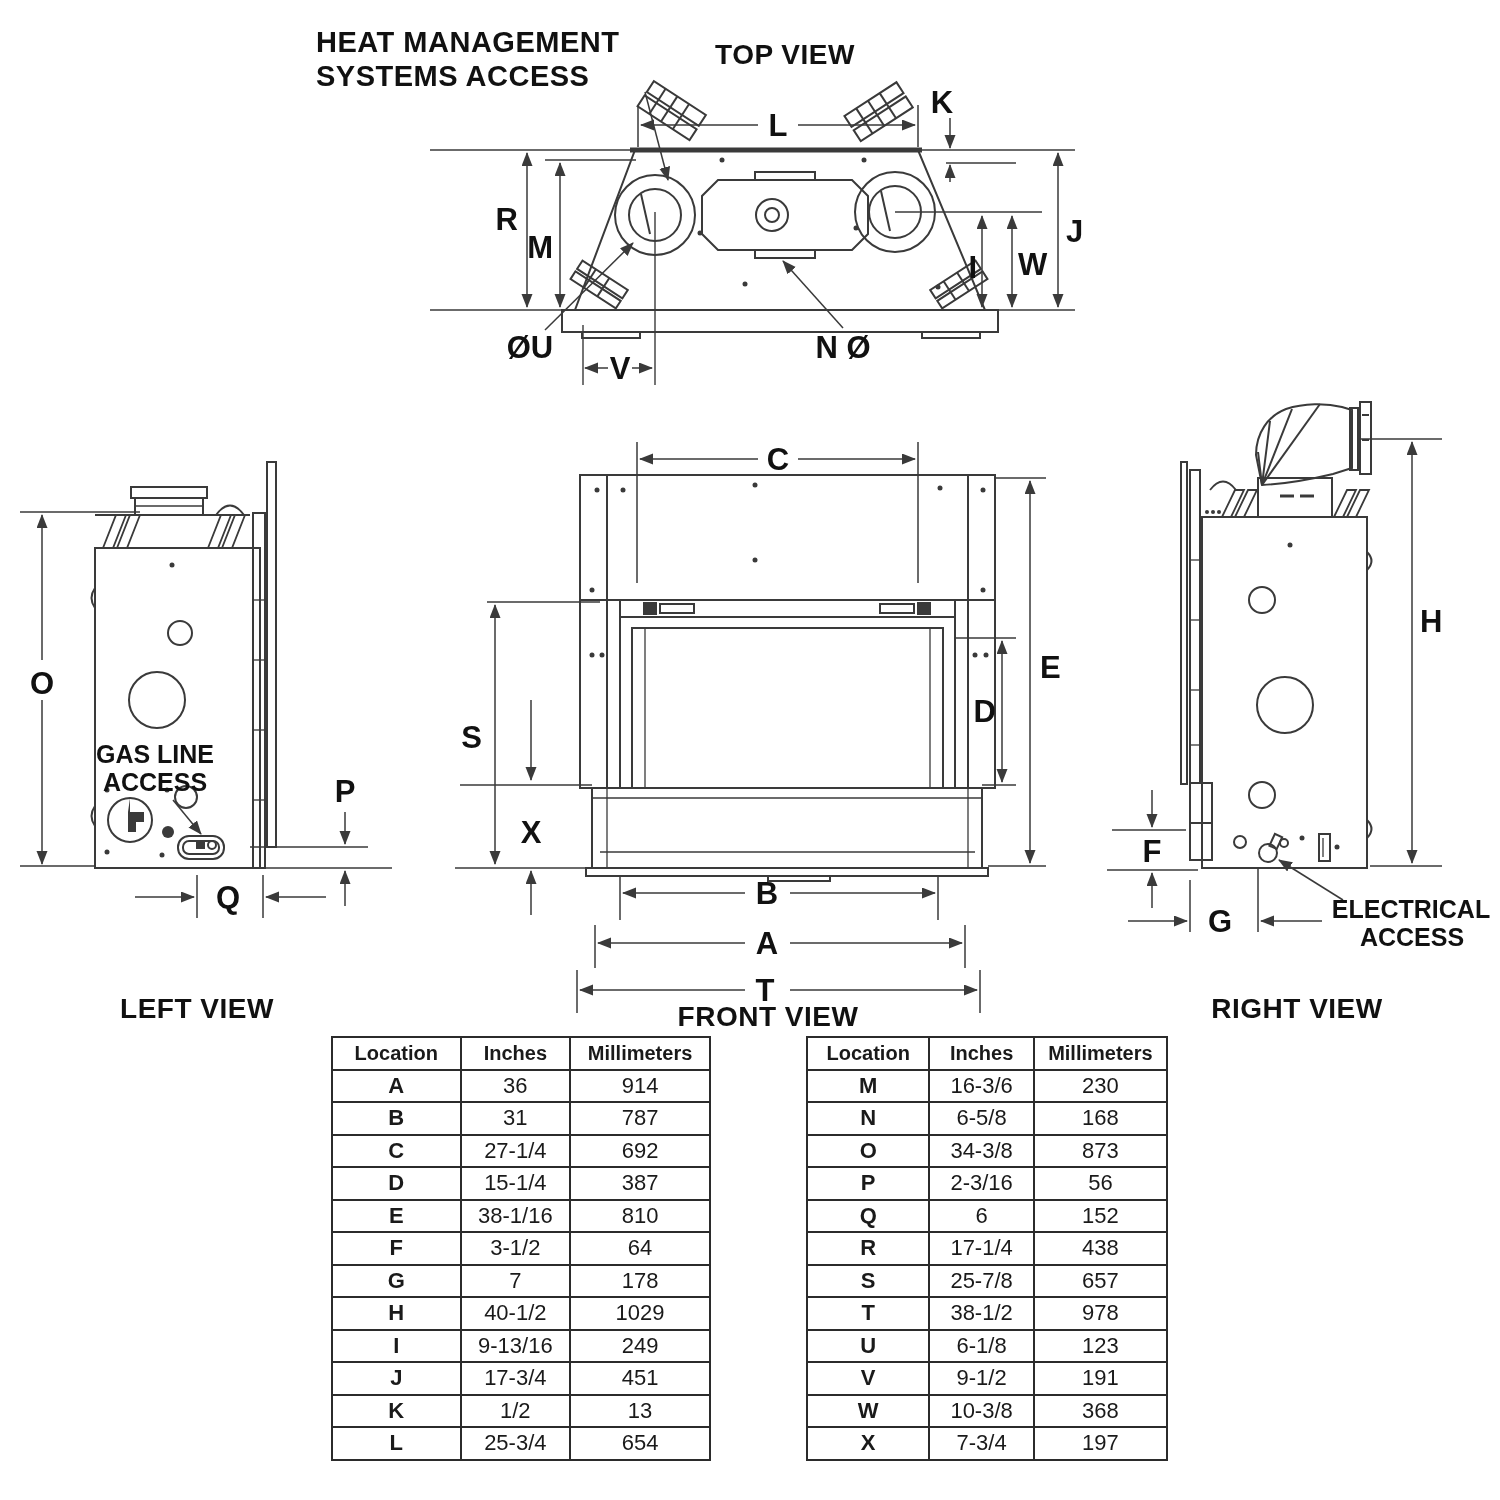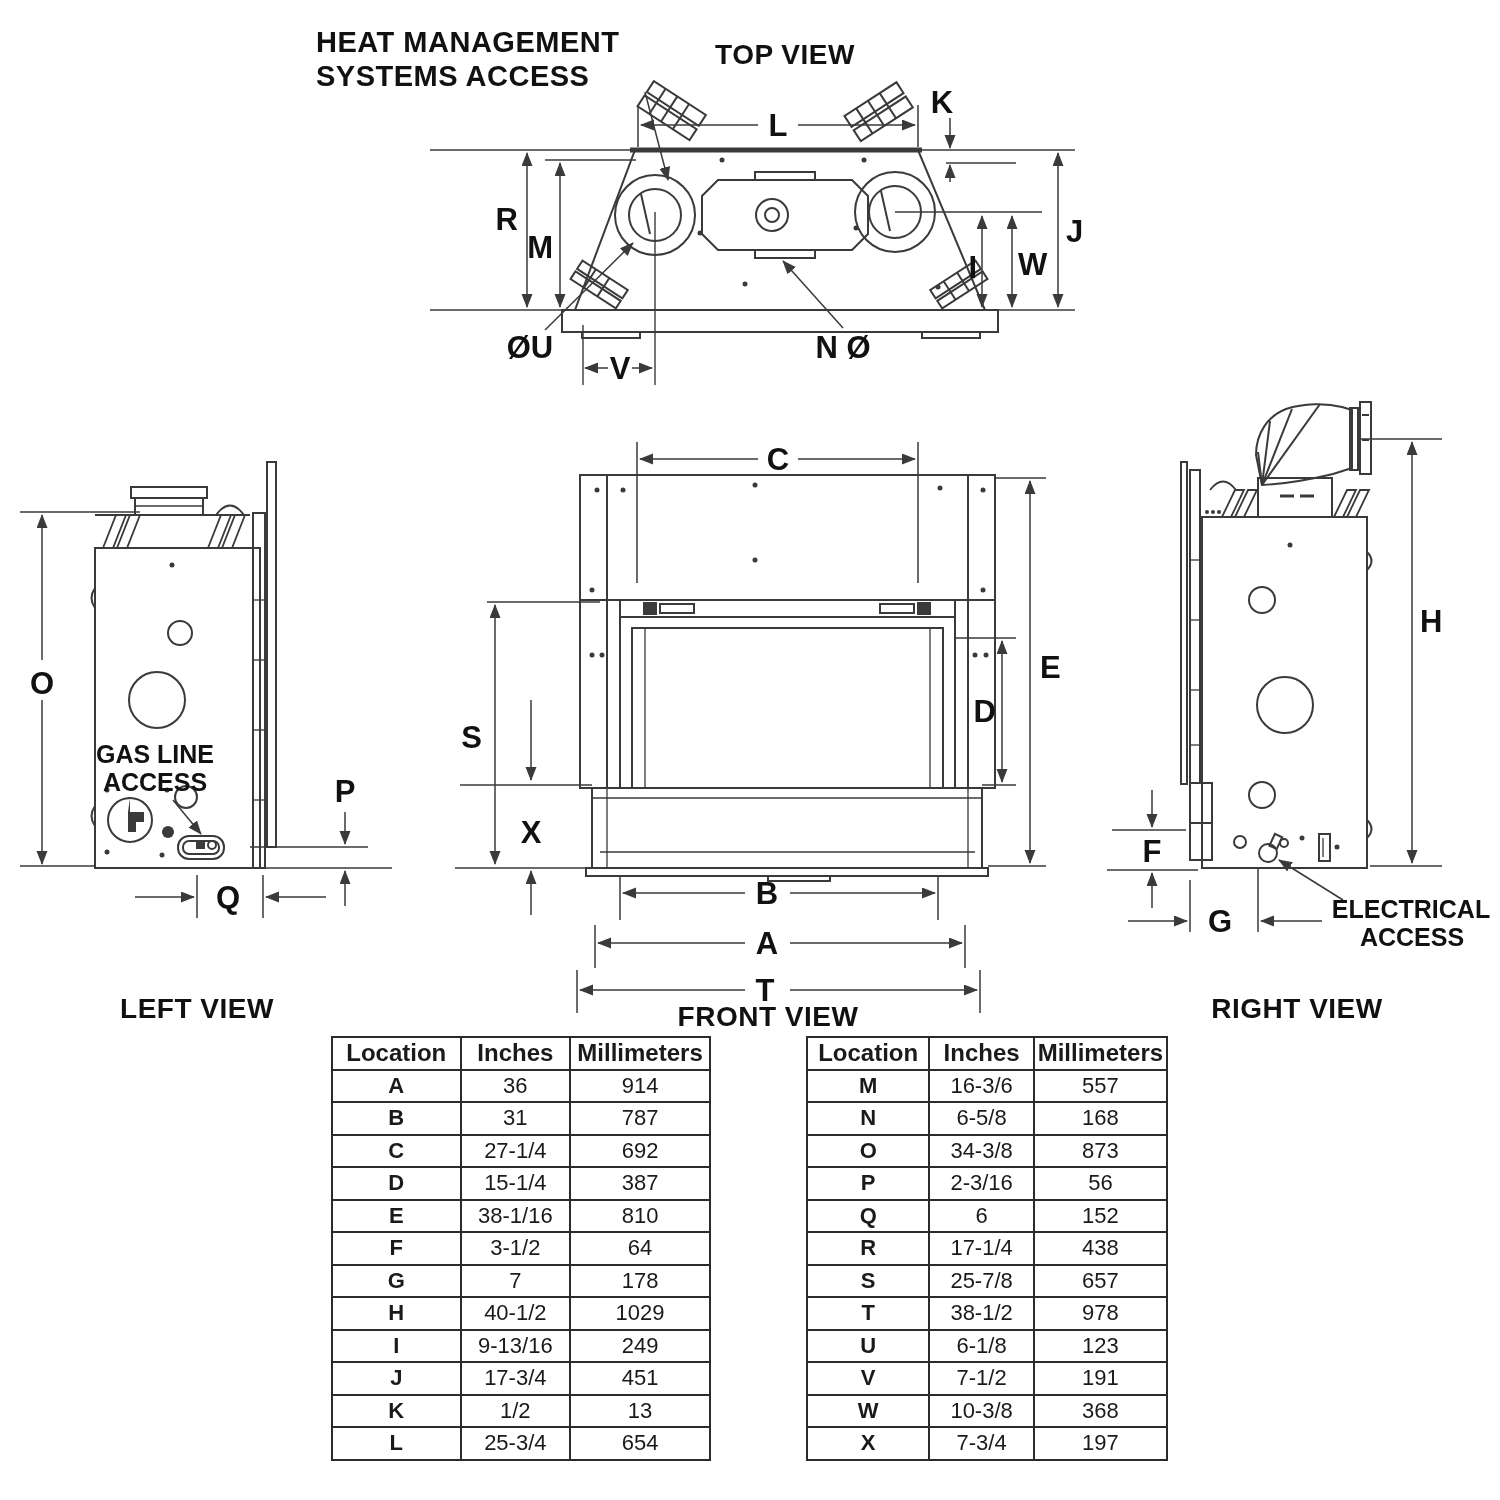--- a/index.html
+++ b/index.html
@@ -6,21 +6,21 @@
   .canvas{position:relative;width:1500px;height:1500px;background:#ffffff;overflow:hidden;
           font-family:"Liberation Sans", sans-serif;padding-left:18px;}
   svg{position:absolute;left:0;top:0;}
   svg text{fill:#111111;font-family:"Liberation Sans", sans-serif;}
   .dimletter{font-size:31px;font-weight:bold;}
   .callout{font-size:29px;font-weight:bold;letter-spacing:0.5px;}
   .viewtitle{font-size:28px;font-weight:bold;letter-spacing:0.5px;}
   .dim-table{position:absolute;border-collapse:collapse;table-layout:fixed;background:#ffffff;}
   .dim-table th,.dim-table td{border:2.5px solid #2b2b2b;text-align:center;vertical-align:middle;
       height:30.5px;padding:0;font-size:22px;color:#1a1a1a;overflow:hidden;white-space:nowrap;}
-  .dim-table th{font-weight:bold;font-size:24px;}
+  .dim-table th{font-weight:bold;font-size:20px;}
   .dim-table td.loc{font-weight:bold;}
   .dim-table td.val{font-weight:normal;margin-left:36px;}
   #table-left{left:331px;top:1036px;width:380px;}
   #table-right{left:806px;top:1036px;width:362px;}
   .c1{width:34%;} .c2{width:29%;} .c3{width:37%;}
 </style>
 </head>
 <body>
 
 <div class="canvas">
@@ -472,21 +472,21 @@
       </colgroup>
   <tbody>
         <tr>
     <th>Location</th>
     <th>Inches</th>
     <th>Millimeters</th>
   </tr>
   <tr>
           <td class="loc">M</td>
           <td class="val">16-3/6</td>
-          <td class="val">557</td>
+          <td class="val">230</td>
         </tr>
   <tr>
           <td class="loc">N</td>
           <td class="val">6-5/8</td>
           <td class="val">168</td>
         </tr>
   <tr>
           <td class="loc">O</td>
           <td class="val">34-3/8</td>
           <td class="val">873</td>
@@ -516,21 +516,21 @@
           <td class="val">38-1/2</td>
           <td class="val">978</td>
         </tr>
   <tr>
           <td class="loc">U</td>
           <td class="val">6-1/8</td>
           <td class="val">123</td>
         </tr>
   <tr>
           <td class="loc">V</td>
-          <td class="val">7-1/2</td>
+          <td class="val">9-1/2</td>
           <td class="val">191</td>
         </tr>
   <tr>
           <td class="loc">W</td>
           <td class="val">10-3/8</td>
           <td class="val">368</td>
         </tr>
   <tr>
           <td class="loc">X</td>
           <td class="val">7-3/4</td>

